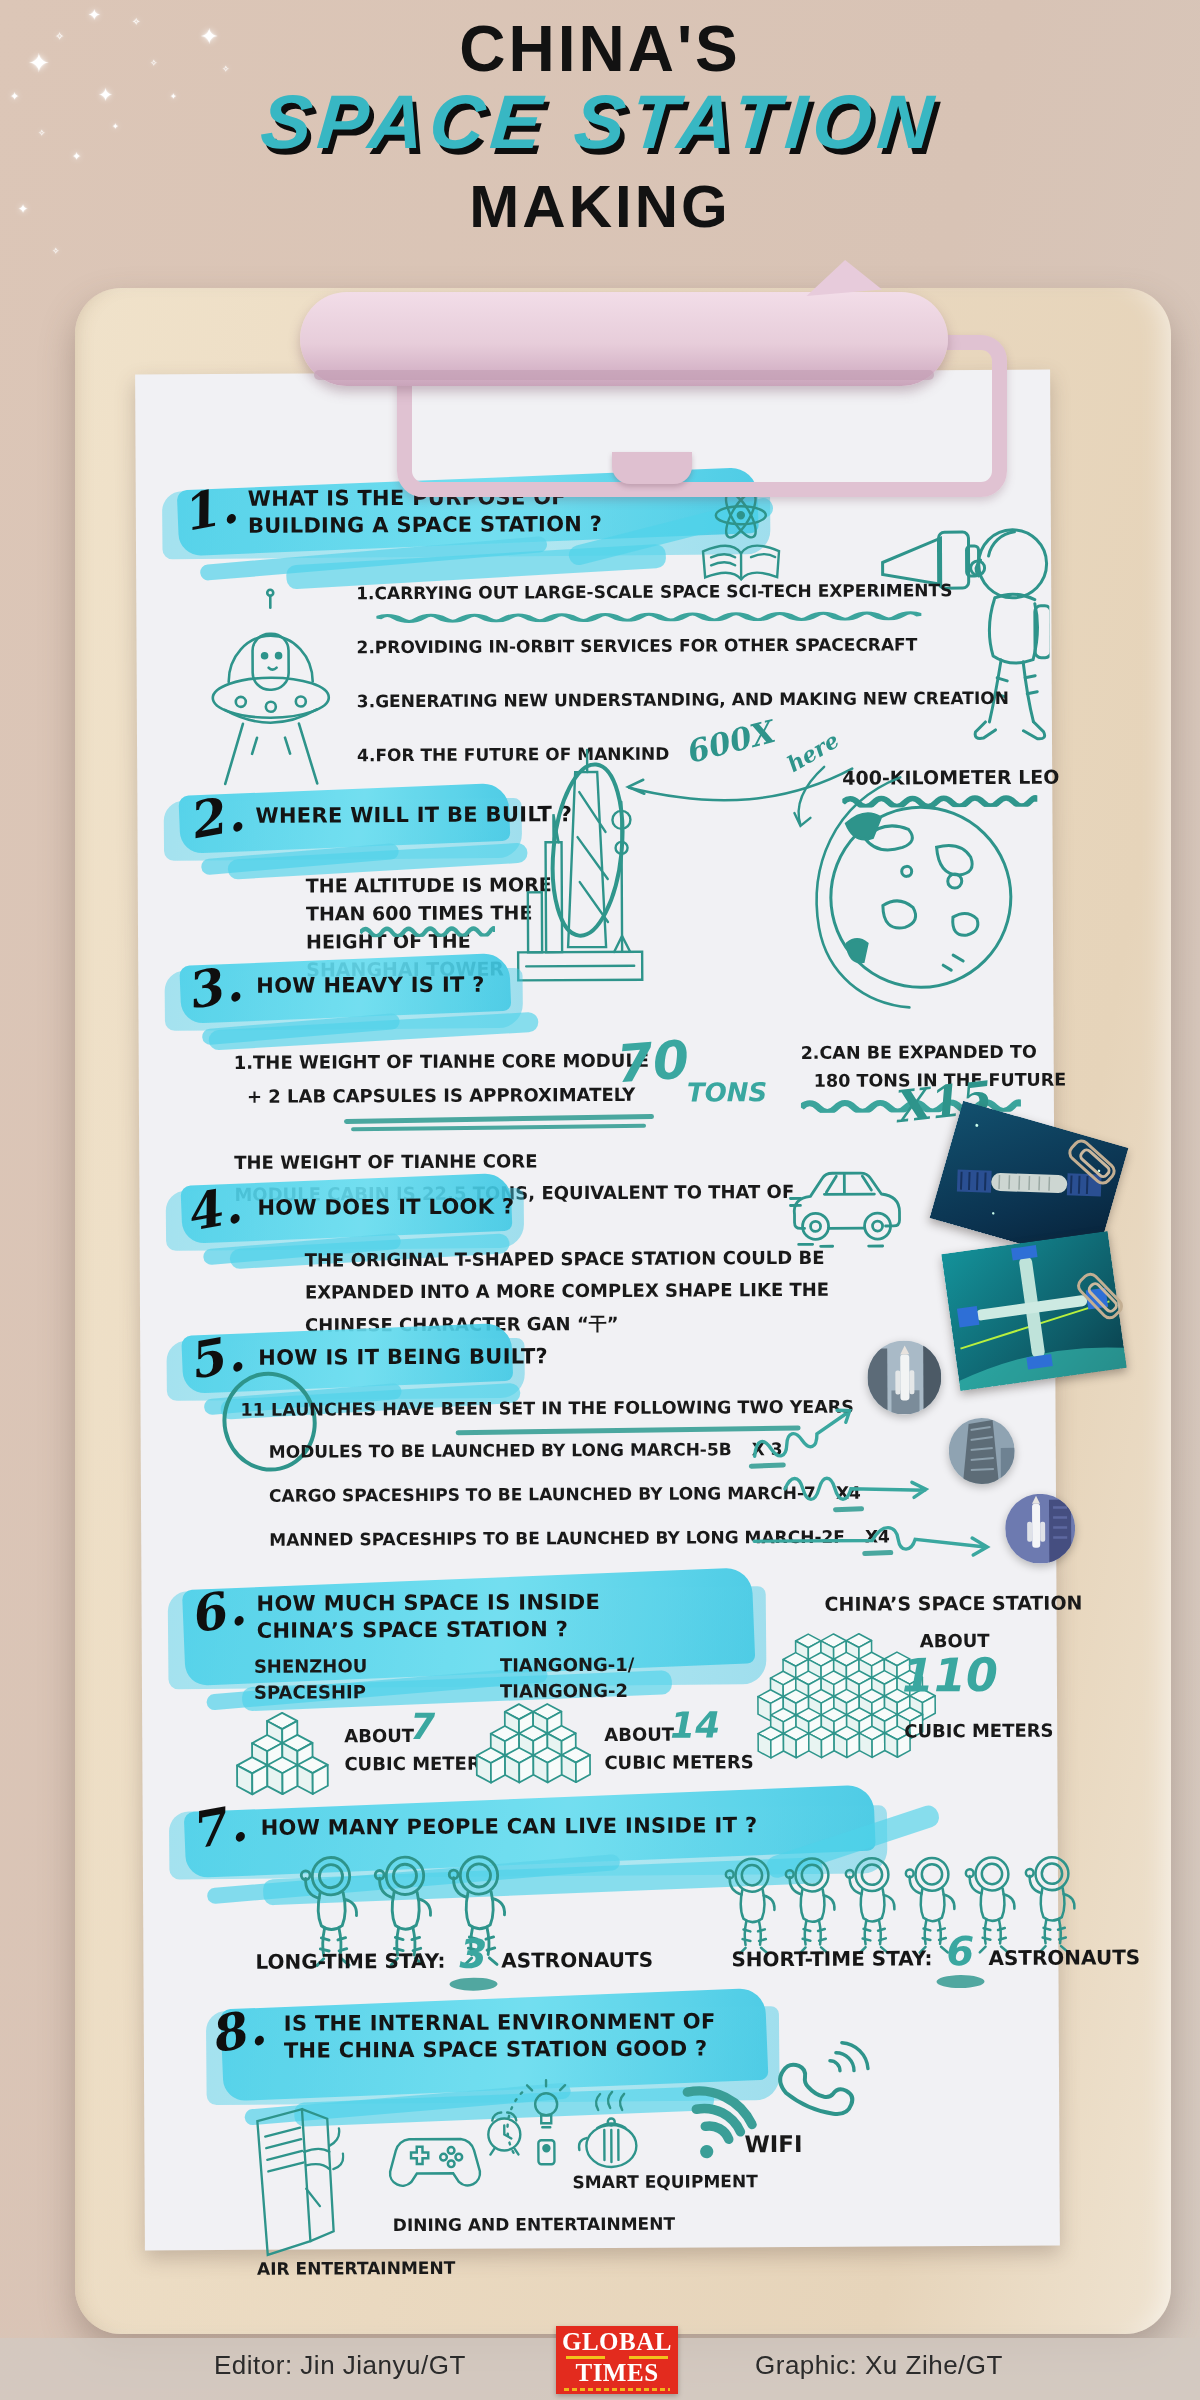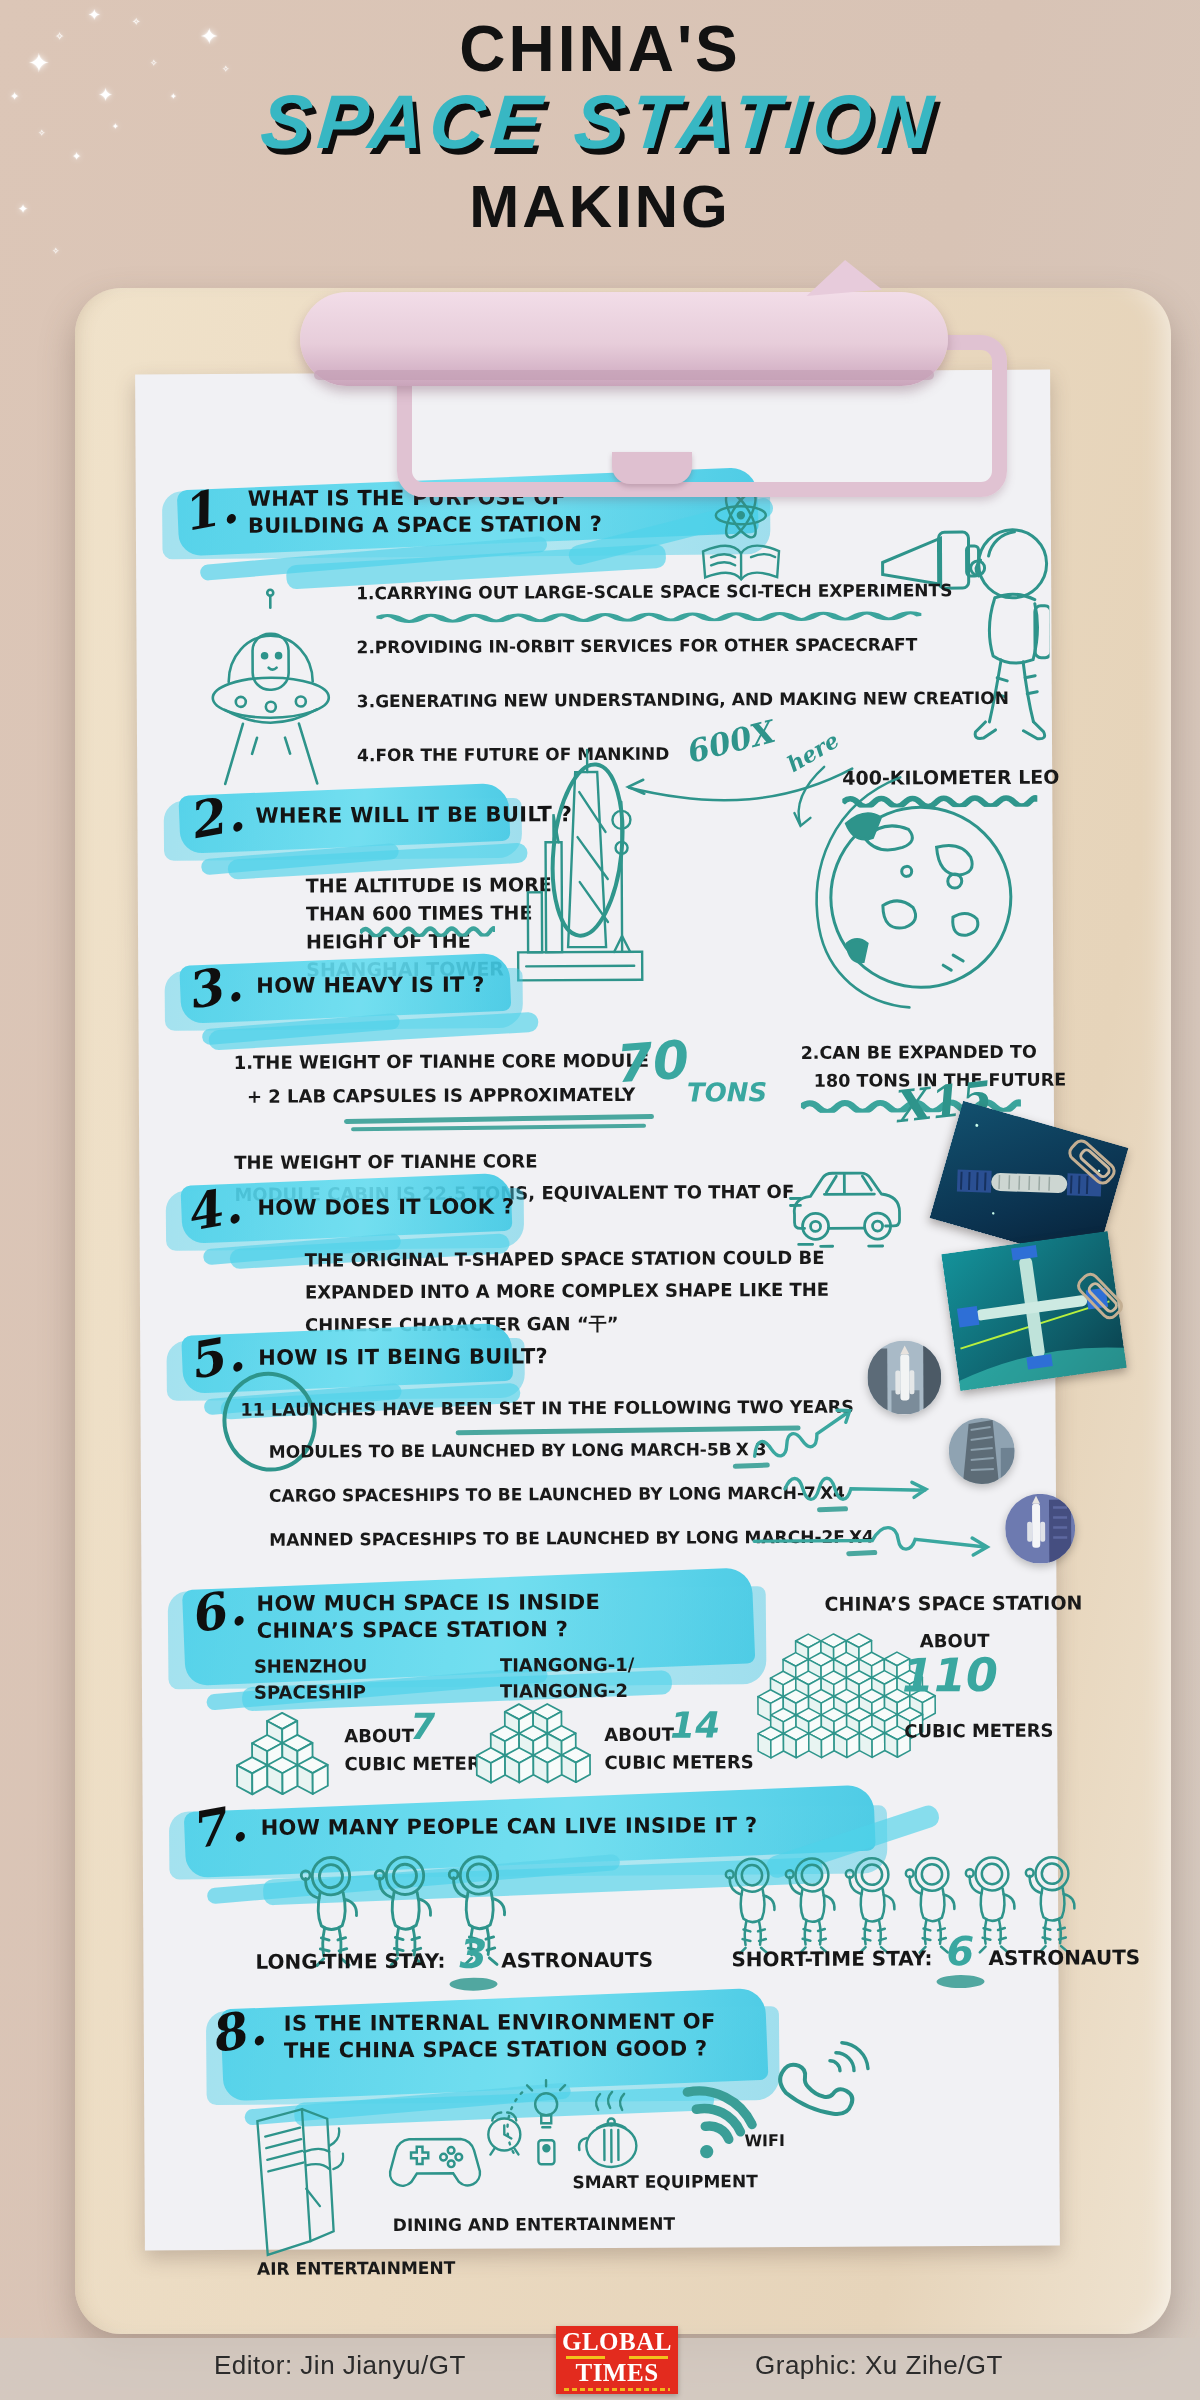--- a/index.html
+++ b/index.html
@@ -48,21 +48,21 @@
   .streak{position:absolute;background:#4ed2ea;opacity:.65;border-radius:10px;}
   .qnum{position:absolute;font-family:"DejaVu Serif",serif;font-style:italic;font-weight:bold;
        font-size:50px;color:#0f0f0f;transform:rotate(-10deg);line-height:1;}
   .qhead{position:absolute;font-weight:bold;font-size:21px;color:#141414;letter-spacing:.3px;white-space:nowrap;}
   .mk{position:absolute;font-weight:bold;color:#191919;white-space:nowrap;}
   .script{position:absolute;font-family:"DejaVu Serif",serif;font-style:italic;font-weight:bold;color:#2e948b;white-space:nowrap;}
   .bignum{position:absolute;font-style:italic;font-weight:bold;color:#3aa7a0;line-height:1;white-space:nowrap;}
   .uline{position:absolute;background:#4aa79f;border-radius:3px;height:5px;}
   .wave{position:absolute;}
   .doodle{position:absolute;}
-  .cnt{position:relative;display:inline-block;margin-left:4px;}
+  .cnt{position:relative;display:inline-block;margin-left:20px;}
   .cnt::after{content:"";position:absolute;left:-3px;right:-3px;bottom:-9px;height:5px;
        background:#4aa79f;border-radius:3px;transform:rotate(-2deg);}
   .circle-mark{position:absolute;border:4px solid #2e948b;border-radius:50%;transform:rotate(-12deg);}
   .rc{position:absolute;border-radius:50%;overflow:hidden;box-shadow:0 3px 8px rgba(0,0,0,.25);}
   .photo{position:absolute;overflow:hidden;box-shadow:0 4px 10px rgba(60,50,45,.4);}
   .paperclip{position:absolute;width:18px;height:46px;border:3px solid #c3ae92;border-radius:9px;}
   .paperclip::after{content:"";position:absolute;left:3px;top:8px;width:8px;height:30px;
        border:3px solid #cbb89e;border-radius:6px;}
   .astro-row{position:absolute;display:flex;align-items:flex-end;}
   .cap{position:absolute;font-weight:bold;font-size:20px;color:#161616;white-space:nowrap;display:flex;align-items:baseline;}
@@ -511,21 +511,21 @@
     <path d="M122,32 q-5,-9 2,-16 M134,30 q-5,-9 2,-16 M146,32 q-5,-9 2,-16"></path>
   </svg>
   <div class="mk" style="left:428px;top:1800px;font-size:17px">SMART EQUIPMENT</div>
 
   <svg class="doodle" style="left:518px;top:1692px;transform:rotate(-16deg)" width="90" height="102" viewBox="0 0 95 105" fill="none" stroke="#3a9e97" stroke-width="10" stroke-linecap="round">
     <path d="M34,24 A62,62 0 0 1 90,76"></path>
     <path d="M38,44 A42,42 0 0 1 76,80"></path>
     <path d="M42,64 A22,22 0 0 1 62,84"></path>
     <circle cx="36" cy="90" r="7" fill="#3a9e97" stroke="none"></circle>
   </svg>
-  <div class="mk" style="left:600px;top:1760px;font-size:16px">WIFI</div>
+  <div class="mk" style="left:600px;top:1760px;font-size:23px">WIFI</div>
 
   <svg class="doodle" style="left:628px;top:1652px" width="105" height="105" viewBox="0 0 105 105" fill="none" stroke="#2e948b" stroke-width="4" stroke-linecap="round">
     <path d="M14,70 q-10,-12 -3,-22 q6,-9 16,-5 q7,3 6,11 q-1,6 3,10 q7,8 16,10 q6,1 9,-3 q5,-7 13,-3 q9,5 5,14 q-4,11 -18,9 q-26,-4 -47,-21z"></path>
     <path d="M58,38 A10,10 0 0 1 68,48 M64,30 A18,18 0 0 1 82,48 M70,20 A28,28 0 0 1 96,46" stroke-width="3.4"></path>
   </svg>
 </div>
 
 <div class="abs clip-frame"></div>
 <div class="abs clip-tab-bottom"></div>
 <div class="abs clip-roller"></div>

